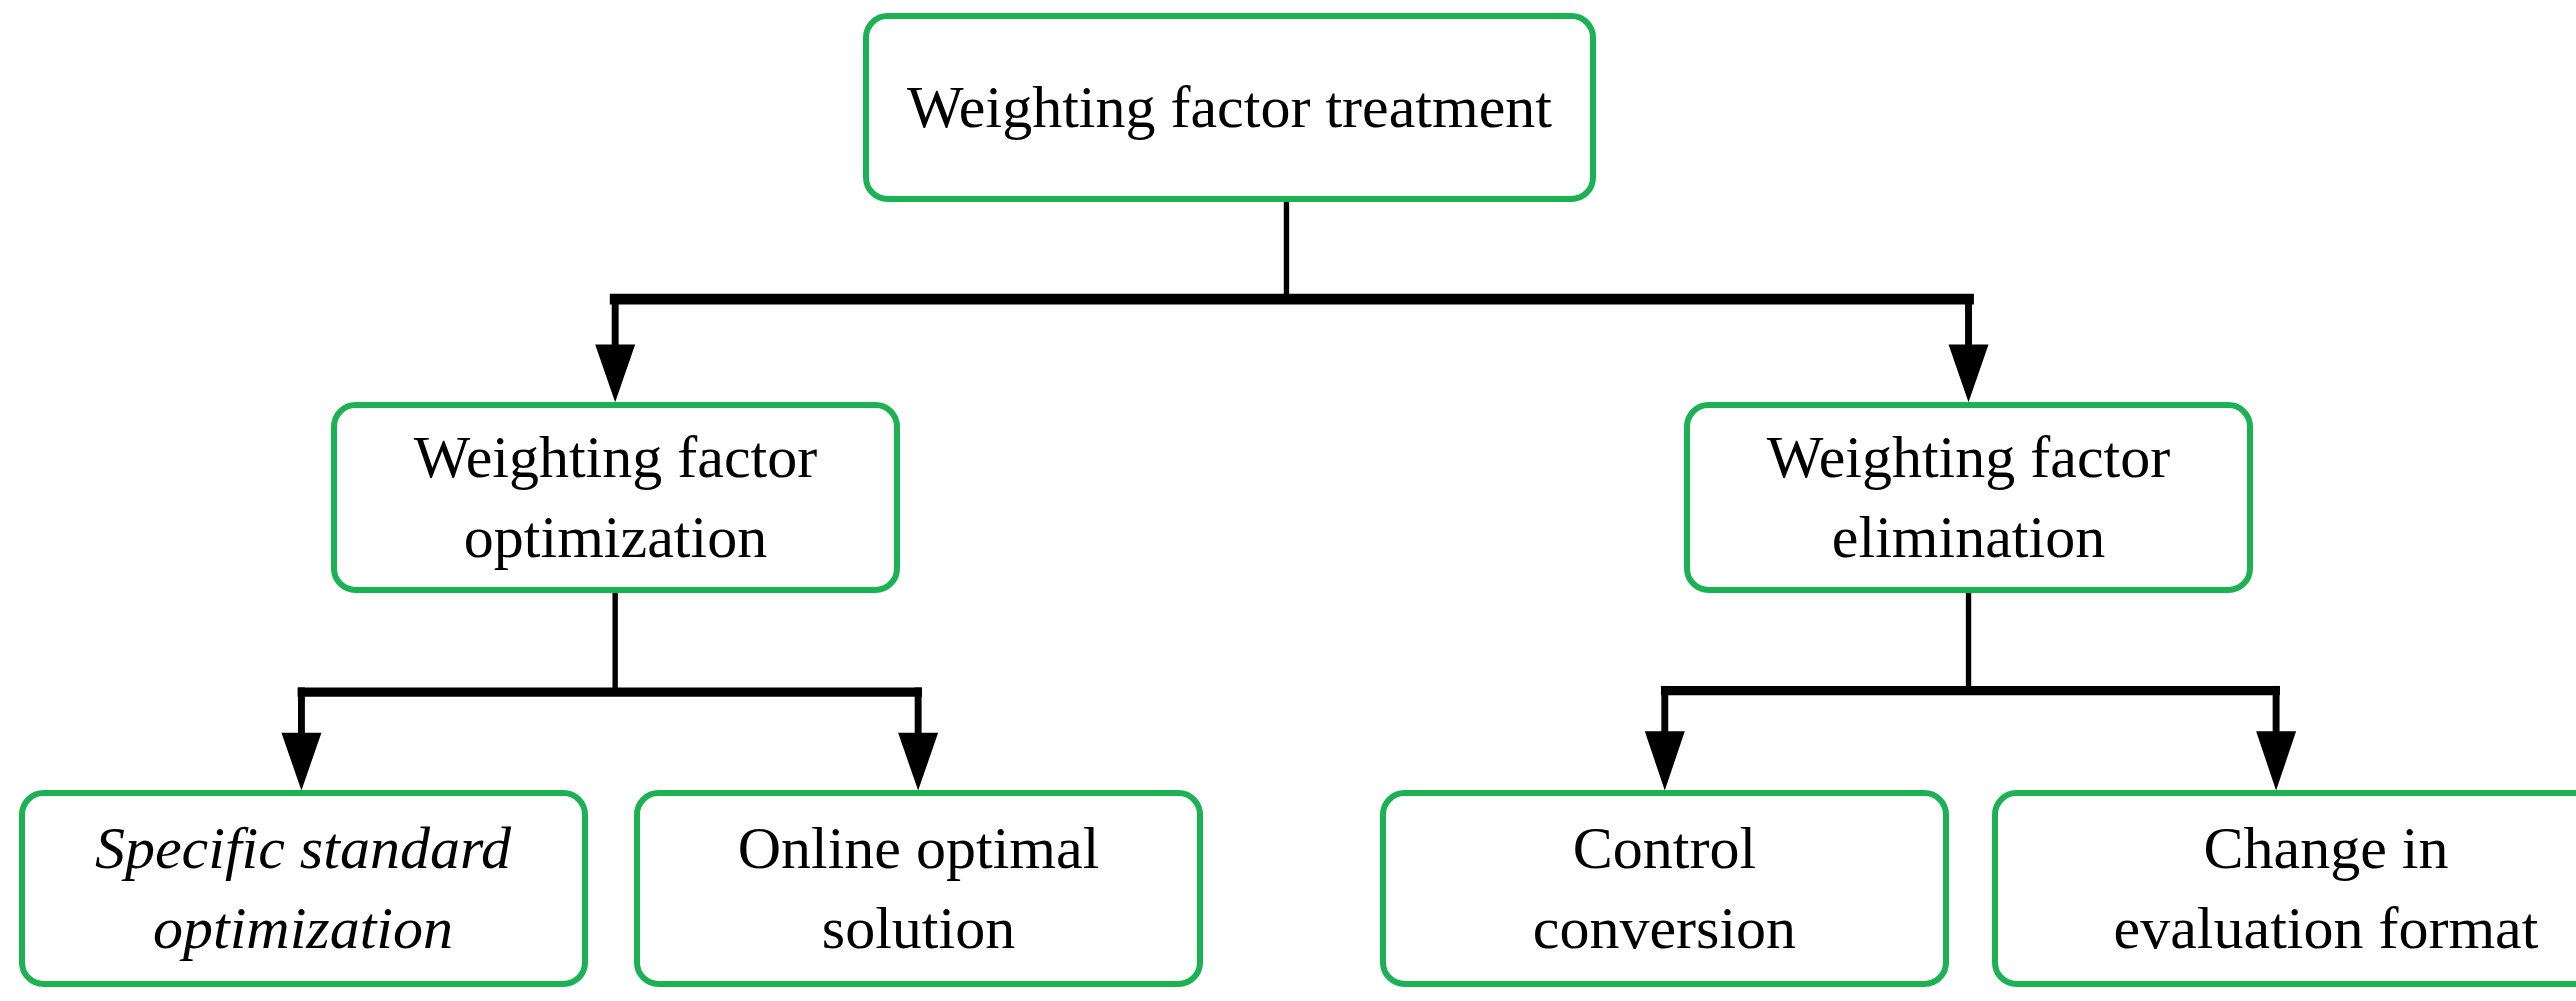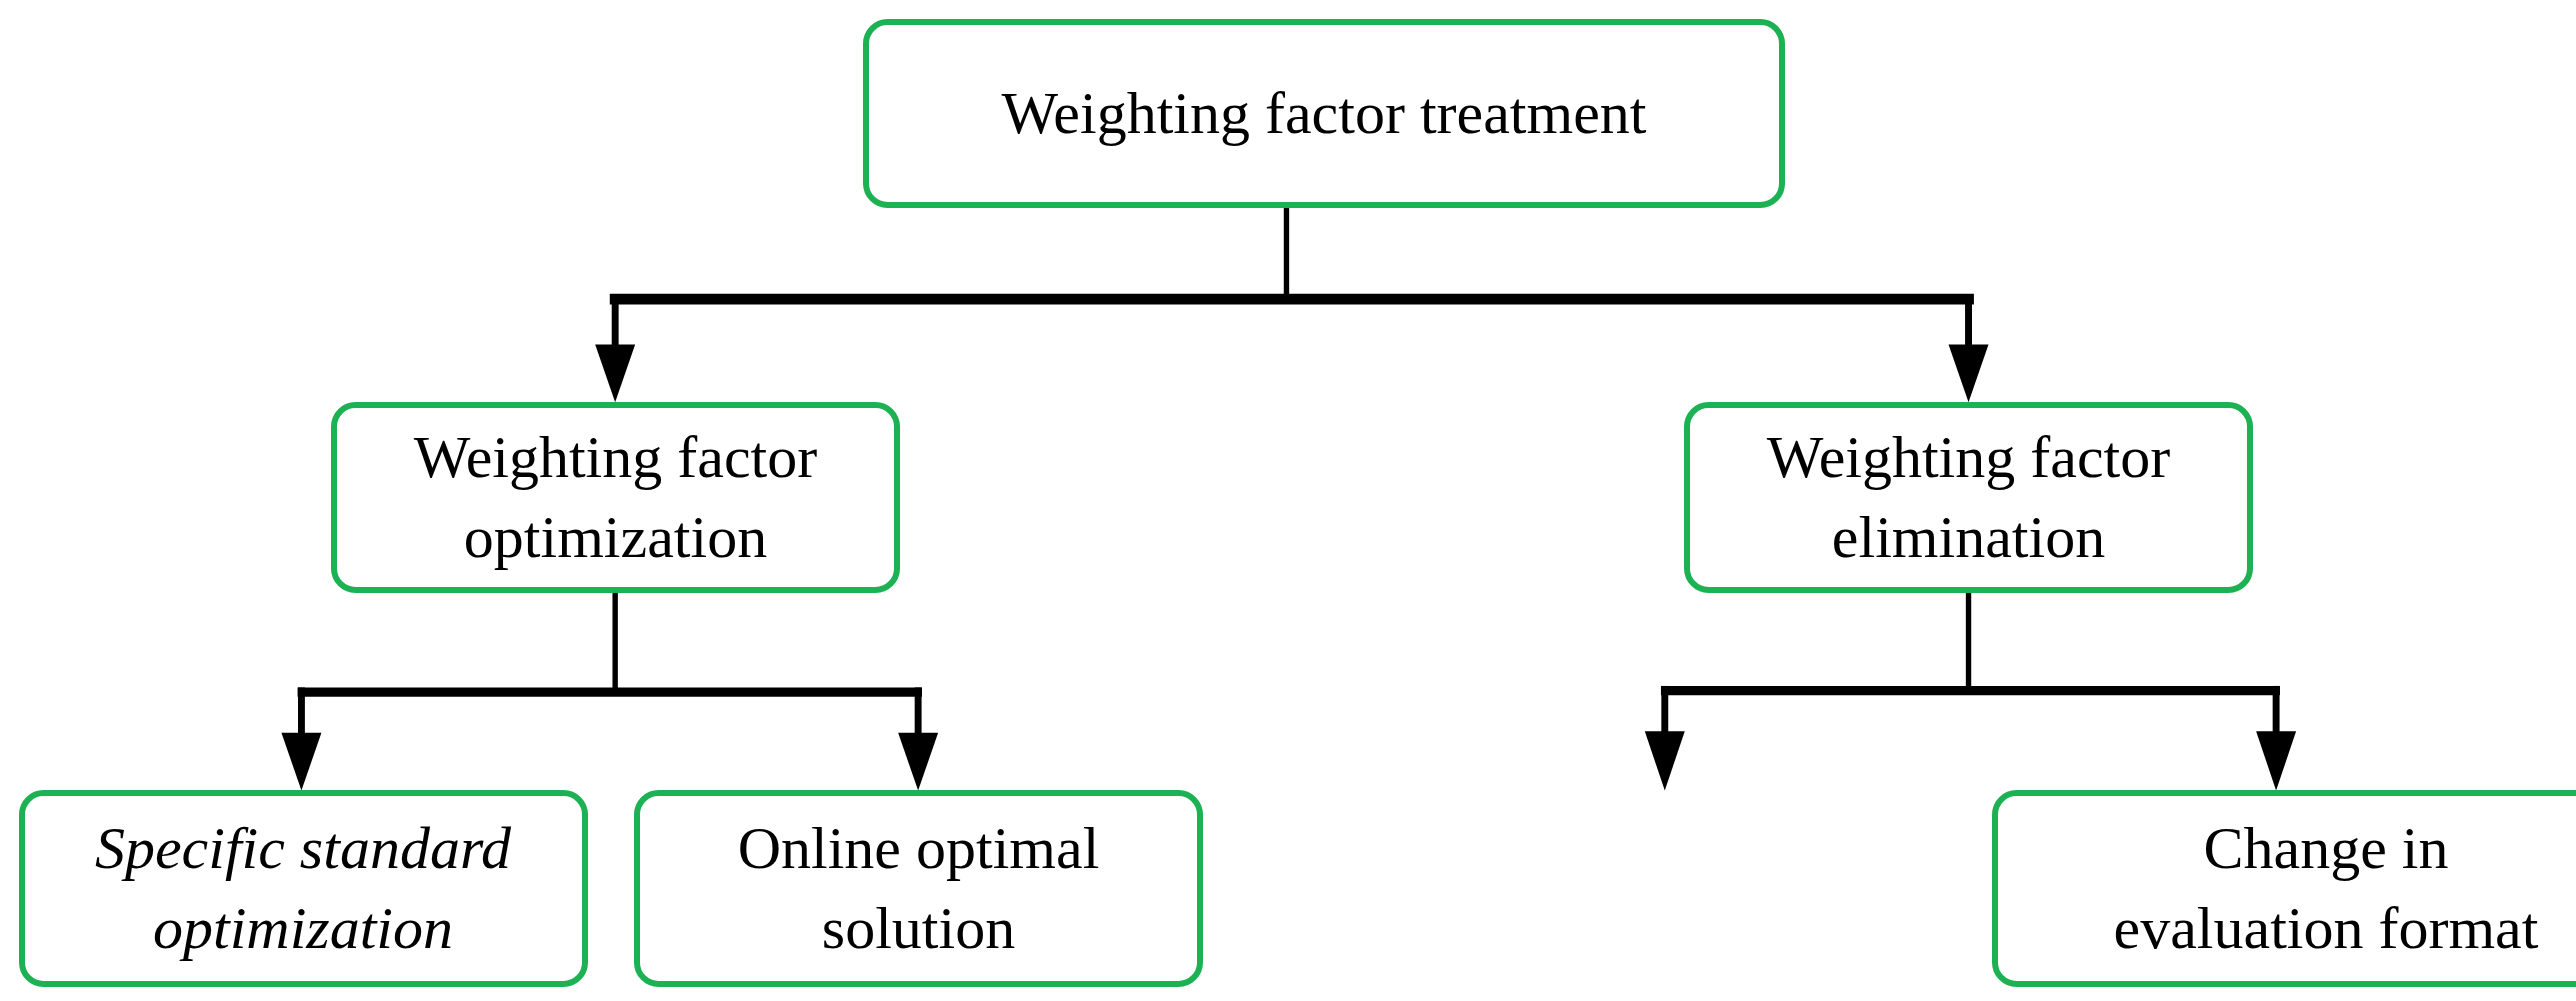--- a/index.html
+++ b/index.html
@@ -74,32 +74,34 @@
     <g>
       <line class="connector-line" x1="2560" y1="770" x2="2560" y2="898" stroke-width="7"></line>
       <line class="connector-line" x1="2160" y1="898" x2="2965" y2="898" stroke-width="12"></line>
       <line class="connector-line" x1="2165" y1="892" x2="2165" y2="963" stroke-width="9"></line>
       <polygon class="arrowhead" points="2139,951 2191,951 2165,1028"></polygon>
       <line class="connector-line" x1="2960" y1="892" x2="2960" y2="963" stroke-width="9"></line>
       <polygon class="arrowhead" points="2934,951 2986,951 2960,1028"></polygon>
     </g>
   </svg>
 
-  <div class="node" style="left:863px; top:19px; width:922px; height:189px;">Weighting factor treatment</div>
+  <div class="node" style="left:863px; top:13px; width:733px; height:189px;">Weighting factor treatment</div>
 
   <div class="node" style="left:331px; top:402px; width:569px; height:191px;">Weighting factor
 optimization</div>
 
   <div class="node" style="left:1684px; top:402px; width:569px; height:191px;">Weighting factor
 elimination</div>
 
   <div class="node" style="left:18.5px; top:790px; width:569px; height:197px;font-style:italic;">Specific standard
 optimization</div>
 
   <div class="node" style="left:634px; top:790px; width:569px; height:197px;">Online optimal
 solution</div>
 
+  <div class="node" style="left:1380px; top:790px; width:569px; height:197px;">Control
+conversion</div>
 
   <div class="node" style="left:1992px; top:790px; width:668px; height:197px;">Change in
 evaluation format</div>
 
 </div>
 
 
 </body></html>

